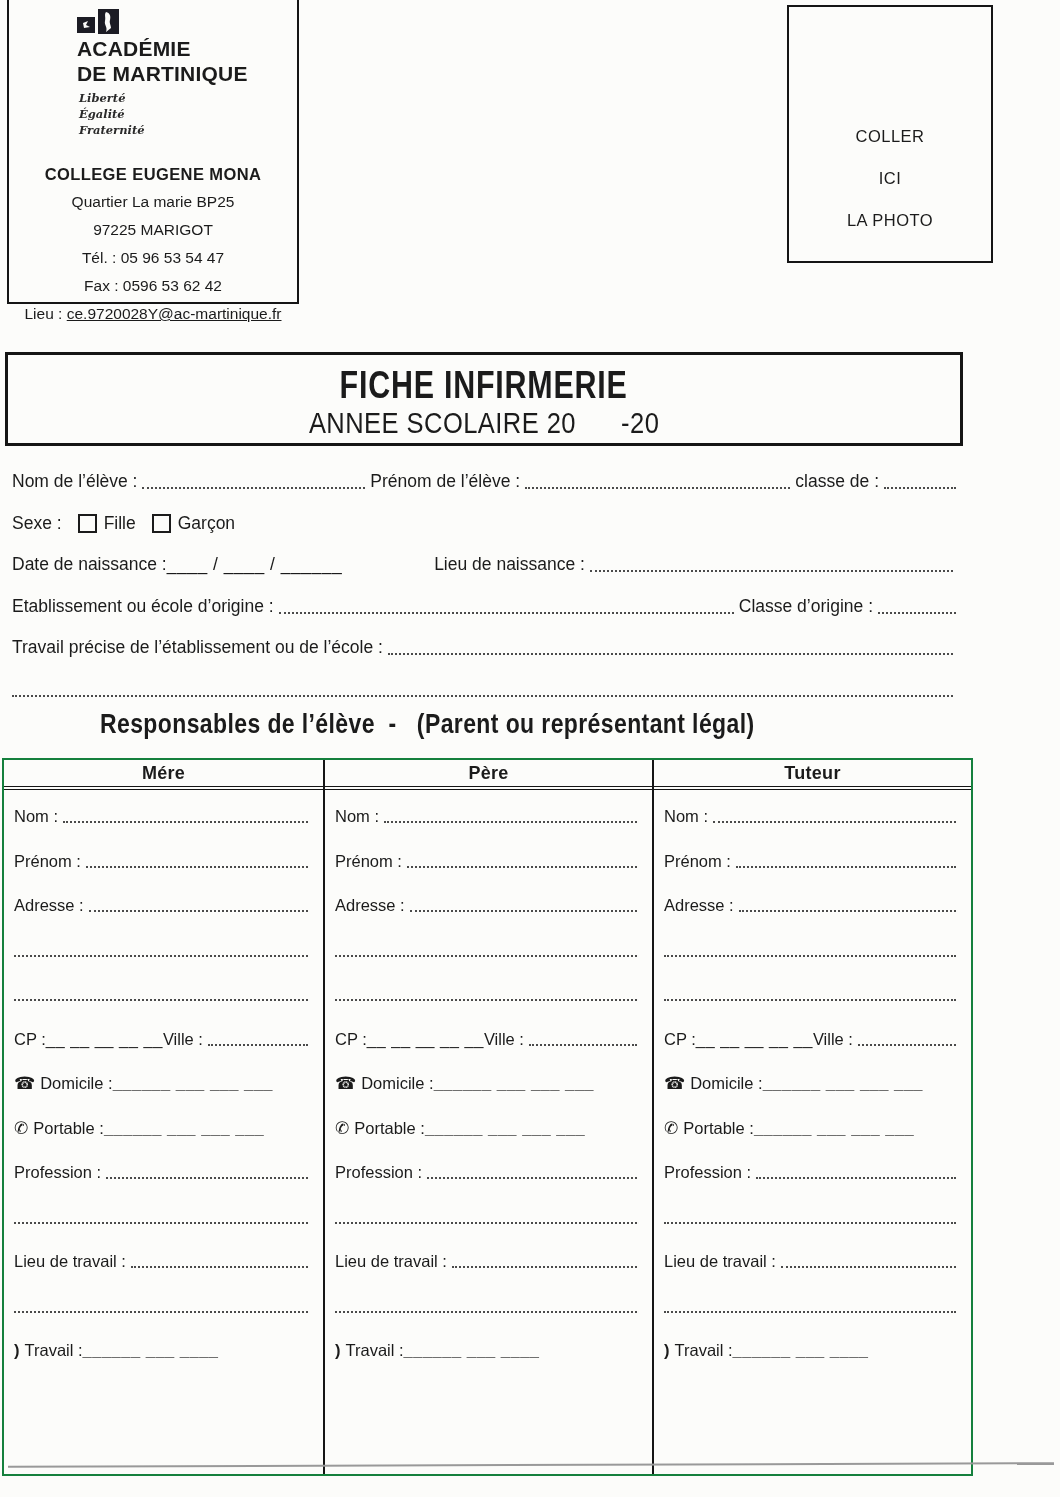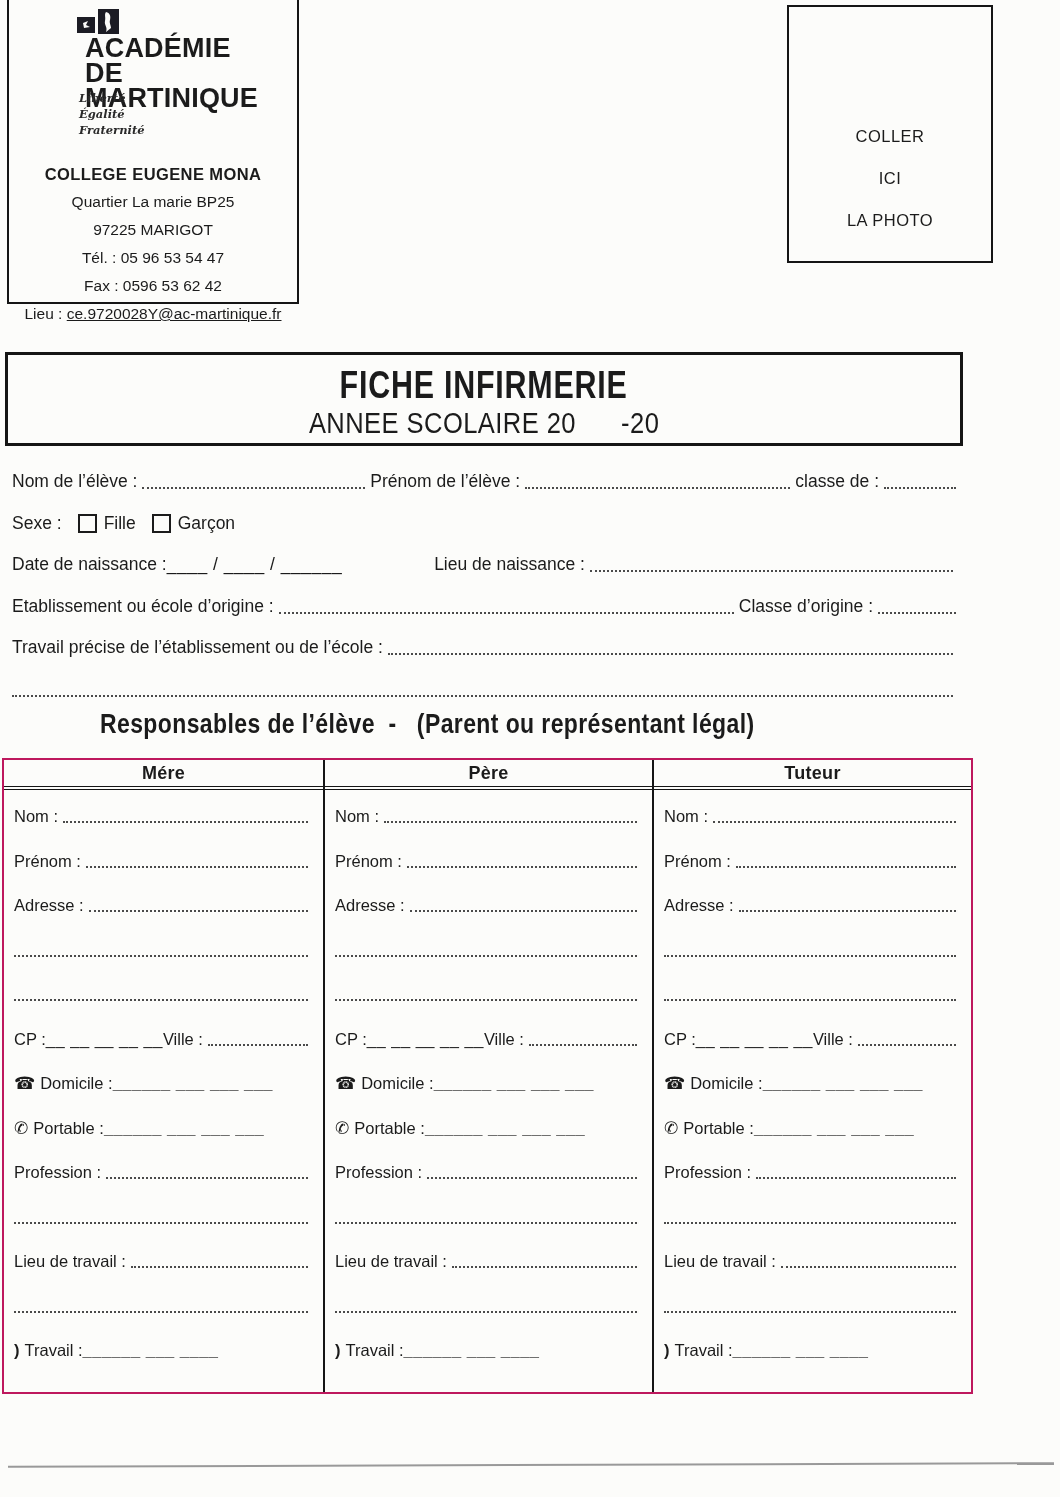--- a/index.html
+++ b/index.html
@@ -8,21 +8,21 @@
     background:#fcfcfa;color:#1b1b1b;
     font-family:"Liberation Sans","DejaVu Sans",sans-serif;
     overflow:hidden;
   }
   
   .hdr-box{
     position:absolute;left:7px;top:0;width:288px;height:302px;
     border-left:2px solid #151515;border-right:2px solid #151515;border-bottom:2px solid #151515;
   }
   .logo-wrap{position:absolute;left:68px;top:8px;}
-  .academy-name{position:absolute;left:68px;top:36px;font-weight:bold;font-size:27px;line-height:25px;letter-spacing:.2px;margin-left:8px;}
+  .academy-name{position:absolute;left:68px;top:36px;font-weight:bold;font-size:21px;line-height:25px;letter-spacing:.2px;}
   .motto{position:absolute;left:70px;top:90px;font-family:"DejaVu Serif","Liberation Serif",serif;font-style:italic;font-size:11.5px;line-height:16px;color:#2a2a2a;font-weight:bold;}
   .school{position:absolute;left:0;top:160px;width:100%;text-align:center;font-size:15.5px;line-height:28px;}
   .school .sc-name{font-weight:bold;font-size:16.5px;letter-spacing:.4px;}
   .school .mail u{margin-top:20px;}
   
   .photo-box{
     position:absolute;left:755px;top:5px;width:206px;height:258px;
     border:2px solid #151515;display:flex;flex-direction:column;
     align-items:center;justify-content:flex-start;padding-top:108px;box-sizing:border-box;
     font-size:16.5px;line-height:42px;letter-spacing:.5px;margin-left:32px;
@@ -42,22 +42,22 @@
   .dots{flex:1 1 auto;border-bottom:2px dotted #4a4a4a;margin:0 5px 3px 5px;min-width:20px;}
   .dots-fixed{flex:0 0 auto;border-bottom:2px dotted #4a4a4a;margin:0 2px 3px 5px;}
   .blank{white-space:pre;letter-spacing:.5px;}
   .cbox{display:inline-block;width:15px;height:15px;border:2px solid #1b1b1b;margin:0 7px 1px 16px;vertical-align:-2px;}
   .gap90{flex:0 0 92px;}
   
   .section-title{position:absolute;left:100px;top:708px;width:860px;}
   .section-title span{display:inline-block;font-size:28px;font-weight:bold;
     transform:scaleX(.82);transform-origin:left;letter-spacing:.5px;white-space:pre;}
   .resp-table{
-    position:absolute;left:2px;top:758px;width:971px;height:636px;
-    border:2px solid #be185d;box-sizing:border-box;
+    position:absolute;left:2px;top:758px;width:971px;height:718px;
+    border:2px solid #15803d;box-sizing:border-box;
     display:grid;grid-template-columns:321px 329px 1fr;
   }
   .col{border-right:2px solid #151515;box-sizing:border-box;}
   .col:last-child{border-right:none;}
   .col-head{
     height:26px;border-bottom:4px double #151515;
     display:flex;align-items:center;justify-content:center;
     font-weight:bold;font-size:18px;letter-spacing:.3px;
   }
   .col-body{padding:14px 10px 0 10px;font-size:16.5px;}

